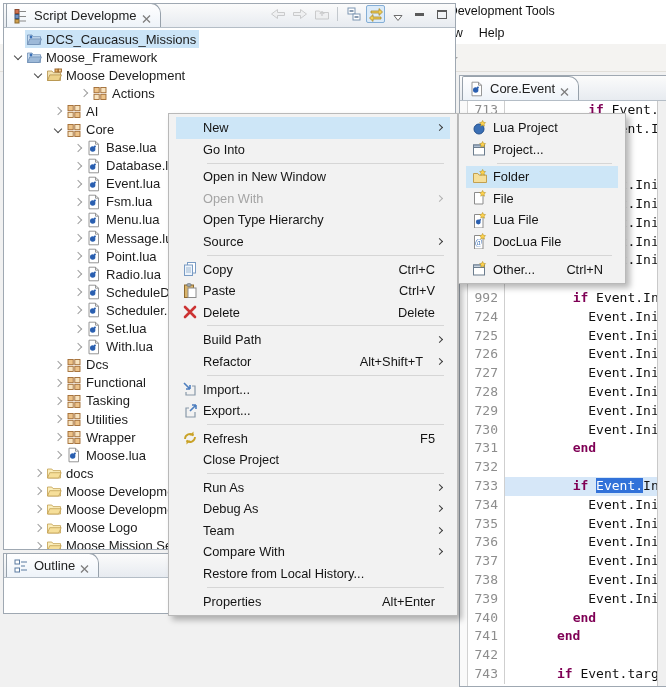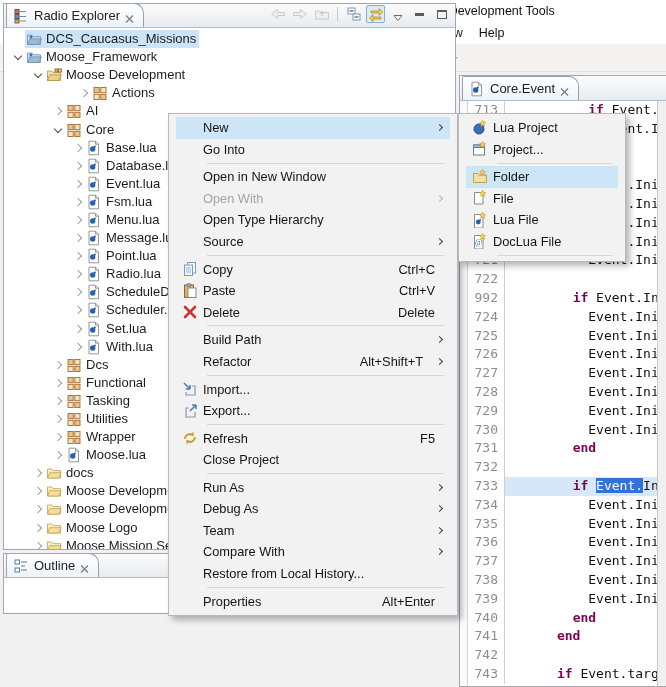--- a/index.html
+++ b/index.html
@@ -33,21 +33,21 @@
   .hbtn.pressed{background:#dcebf8;border:1px solid #84aed6;border-radius:2px}
   .ico-min{width:9px;height:4px;border-bottom:3px solid #5a5a5a}
   .ico-max{width:10px;height:9px;border:1px solid #5a5a5a;border-top-width:2px}
 
   
   .tree{position:absolute;top:25px;left:0;right:0;bottom:0;overflow:hidden;padding-top:1px}
   .trow{height:18.1px;display:flex;align-items:center;white-space:nowrap}
   .texp{width:15px;display:flex;justify-content:center;align-items:center;flex:none}
   .chev{width:6px;height:6px;border-right:1.4px solid #9f9f9f;border-bottom:1.4px solid #9f9f9f;transform:rotate(-45deg)}
   .chev.open{transform:rotate(45deg);border-color:#4a4a4a;margin-top:-2px}
-  .tinner{display:flex;gap:4px;padding:1px 3px 1px 1px}
+  .tinner{display:flex;align-items:center;gap:4px;padding:1px 3px 1px 1px}
   .tinner.selected{background:#cbe4f7}
   .tlab{font-size:13px;color:#1c1c1c}
 
   
   .editor{position:absolute;left:459px;top:75px;width:207px;height:612px;background:#fff;border:1px solid #9fa8b2;border-right:none;overflow:hidden}
   .etabs{height:25px;background:linear-gradient(#fbfbfb,#e7ebf0);border-bottom:1px solid #b4bdc6;display:flex;align-items:flex-end}
   .ebody{position:absolute;top:25px;left:0;right:0;bottom:0;display:flex;background:#fff}
   .ann{width:8px;background:#fafafa;border-right:1px solid #d2d2d2;flex:none}
   .codecol{flex:1;overflow:hidden;position:relative}
   .crow{display:flex;height:18.8px;line-height:18.8px;font-family:"DejaVu Sans Mono",monospace;font-size:13px;white-space:pre}
@@ -246,21 +246,21 @@
       <div class="phead">
         <div class="vtab">
           <span class="icon" id="sxicon">
               <svg viewBox="0 0 16 16">
                 <rect x="2" y="1.5" width="4" height="4" fill="#d07050" stroke="#8a4a30"></rect>
                 <rect x="2" y="6.5" width="4" height="4" fill="#7090c0" stroke="#3a5a80"></rect>
                 <rect x="2" y="11.5" width="4" height="3.5" fill="#d0a050" stroke="#8a6a30"></rect>
                 <path d="M6 3.5h7M6 8.5h7M6 13h7" stroke="#888"></path>
               </svg>
             </span>
-          <span class="tlabel">Radio Explorer</span>
+          <span class="tlabel">Script Developme</span>
           <span class="icon" id="sxclose" style="width:9px;height:9px">
               <svg viewBox="0 0 9 9">
                 <path d="M1 1l7 7M8 1L1 8" stroke="#7e7e7e" stroke-width="1.3"></path>
               </svg>
             </span>
         </div>
         <div class="hicons" id="sxtools">
             <span class="hbtn">
               <span class="icon dim">
                 <svg viewBox="0 0 16 16">
@@ -1109,15 +1109,28 @@
             <svg viewBox="0 0 16 16">
               <path d="M2.5 2.5h6l2.5 2.5v11h-8.5z" fill="#fff" stroke="#8b8b8b"></path>
               <text x="3" y="12" font-size="8" fill="#3a6fb5" font-family="serif">@</text>
               <path d="M10.6 0.4l0.9 1.9 2.1 0.3-1.5 1.5 0.4 2.1-1.9-1-1.9 1 0.4-2.1-1.5-1.5 2.1-0.3z" fill="#ffd24d" stroke="#a8891c" stroke-width="0.5"></path>
             </svg>
           </span>
         </span>
         <span class="lbl">DocLua File</span>
       </div>
       <div class="msep"></div>
+      <div class="mi">
+        <span class="ic">
+          <span class="icon">
+            <svg viewBox="0 0 16 16">
+              <rect x="1.5" y="4" width="11" height="10" fill="#fff" stroke="#6b7c8d"></rect>
+              <rect x="1.5" y="4" width="11" height="2.5" fill="#c8d4e0" stroke="#6b7c8d"></rect>
+              <path d="M10.6 0.4l0.9 1.9 2.1 0.3-1.5 1.5 0.4 2.1-1.9-1-1.9 1 0.4-2.1-1.5-1.5 2.1-0.3z" fill="#ffd24d" stroke="#a8891c" stroke-width="0.5"></path>
+            </svg>
+          </span>
+        </span>
+        <span class="lbl">Other...</span>
+        <span class="acc">Ctrl+N</span>
+      </div>
     </div>
 
 </div>
 
 </body></html>

